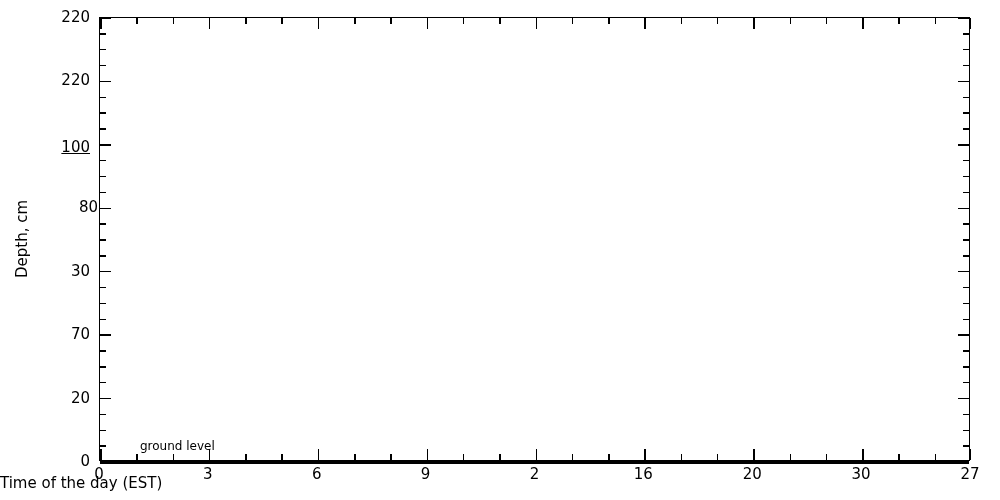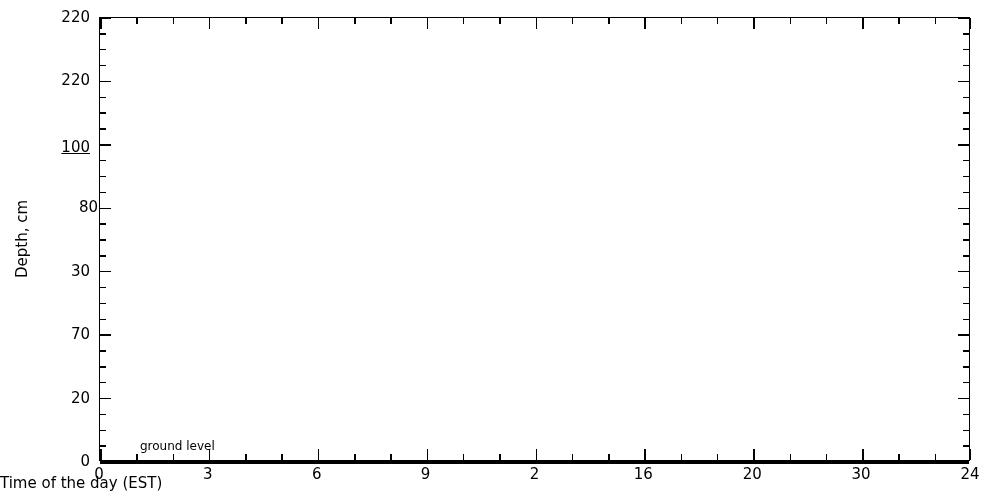--- a/index.html
+++ b/index.html
@@ -337,14 +337,14 @@
   </div>
 <div id="xtick-labels">
     <div class="xtl" style="left: 69px; top: 467px;">0</div>
     <div class="xtl" style="left: 177.875px; top: 467px;">3</div>
     <div class="xtl" style="left: 286.75px; top: 467px;">6</div>
     <div class="xtl" style="left: 395.625px; top: 467px;">9</div>
     <div class="xtl" style="left: 504.5px; top: 467px;">2</div>
     <div class="xtl" style="left: 613.375px; top: 467px;">16</div>
     <div class="xtl" style="left: 722.25px; top: 467px;">20</div>
     <div class="xtl" style="left: 831.125px; top: 467px;">30</div>
-    <div class="xtl" style="left: 940px; top: 467px;">24</div>
+    <div class="xtl" style="left: 940px; top: 467px;">27</div>
   </div>
 
 </body></html>

